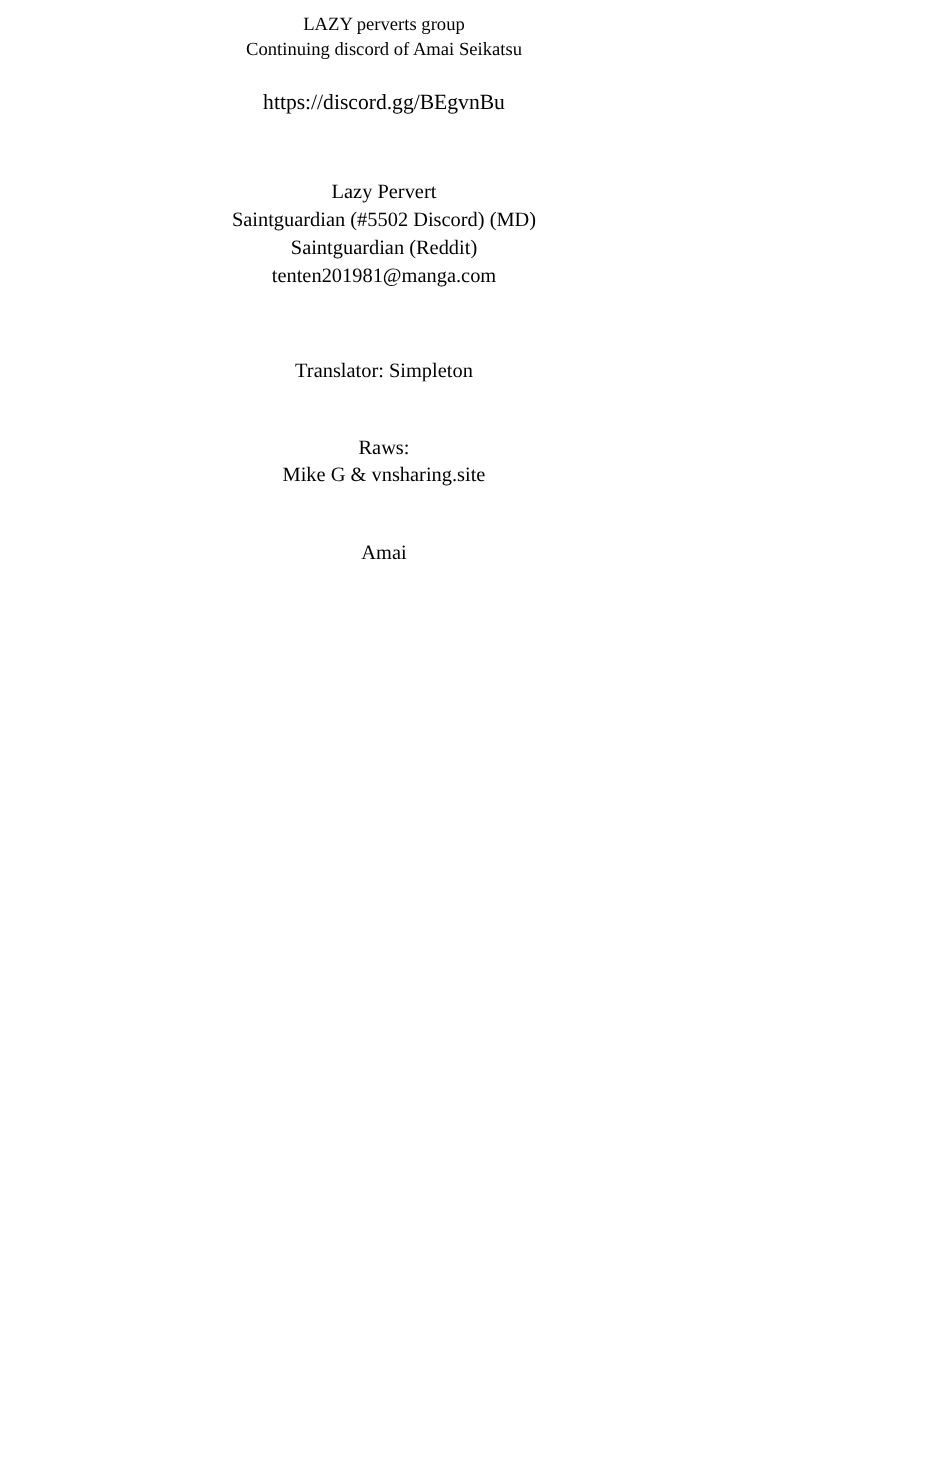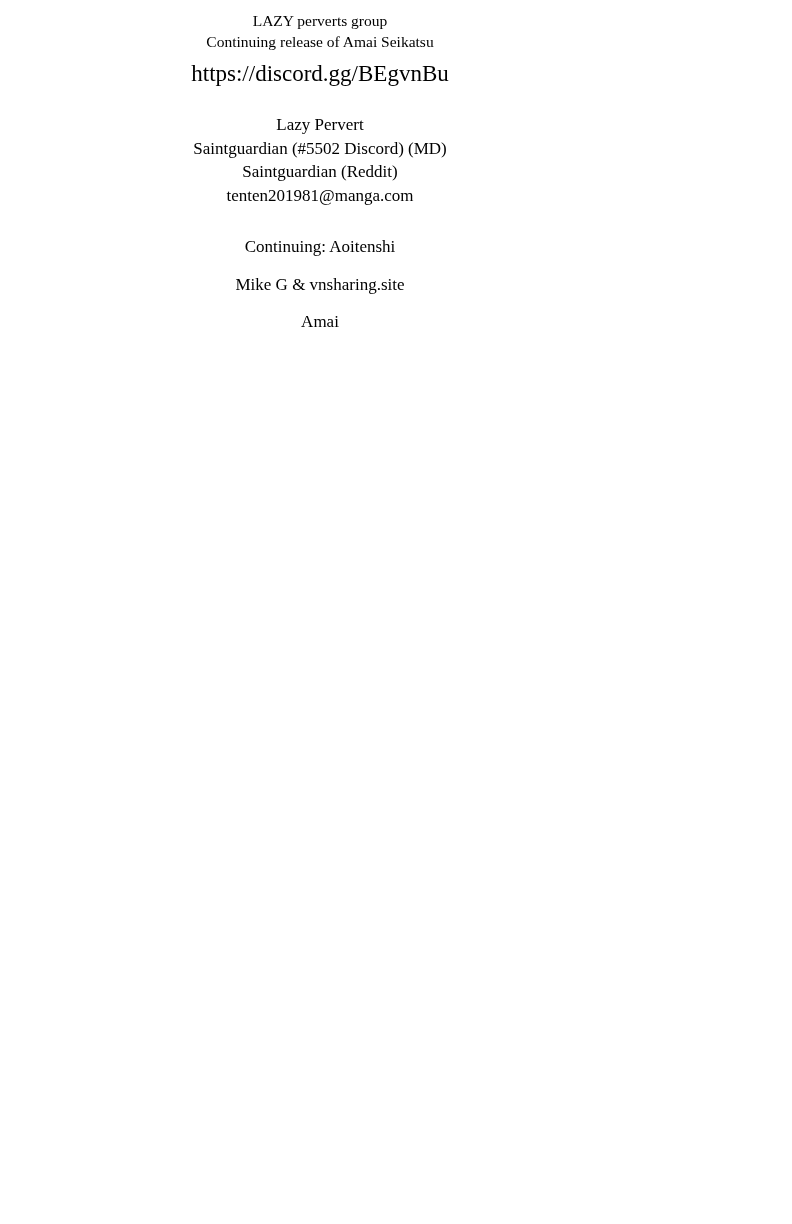--- a/index.html
+++ b/index.html
@@ -26,63 +26,65 @@
   }
   .line {
     text-align: center;
     line-height: 1.38;
     white-space: pre;
   }
   .header-line {
     font-size: 15.5px;
   }
   .discord-line {
-    font-size: 23px;
+    font-size: 18px;
     line-height: 1.5;
-    margin-top: 4px;
+    margin-top: 19px;
   }
   .block {
     text-align: center;
+    margin-top: 27px;
   }
   .block .line {
     font-size: 17px;
   }
   .spacer-sm { height: 14px; }
   .spacer-md { height: 22px; }
 </style>
 </head>
 <body>
 
 <div class="page">
 
   <div class="line header-line">LAZY perverts group</div>
-  <div class="line header-line">Continuing release of Amai Seikatsu</div>
+  <div class="line header-line">Continuing discord of Amai Seikatsu</div>
   <div class="line discord-line">https://discord.gg/BEgvnBu</div>
 
   <div class="spacer-md"></div>
 
   <div class="block">
     <div class="line">Lazy Pervert</div>
     <div class="line">Saintguardian (#5502 Discord) (MD)</div>
     <div class="line">Saintguardian (Reddit)</div>
     <div class="line">tenten201981@manga.com</div>
   </div>
 
   <div class="spacer-sm"></div>
 
 
   <div class="spacer-sm"></div>
 
   <div class="block">
-    <div class="line">Continuing: Aoitenshi</div>
+    <div class="line">Translator: Simpleton</div>
   </div>
 
   <div class="spacer-sm"></div>
 
   <div class="block">
+    <div class="line">Raws:</div>
     <div class="line">Mike G &amp; vnsharing.site</div>
   </div>
 
   <div class="spacer-sm"></div>
 
   <div class="block">
     <div class="line">Amai</div>
   </div>
 
 </div>

